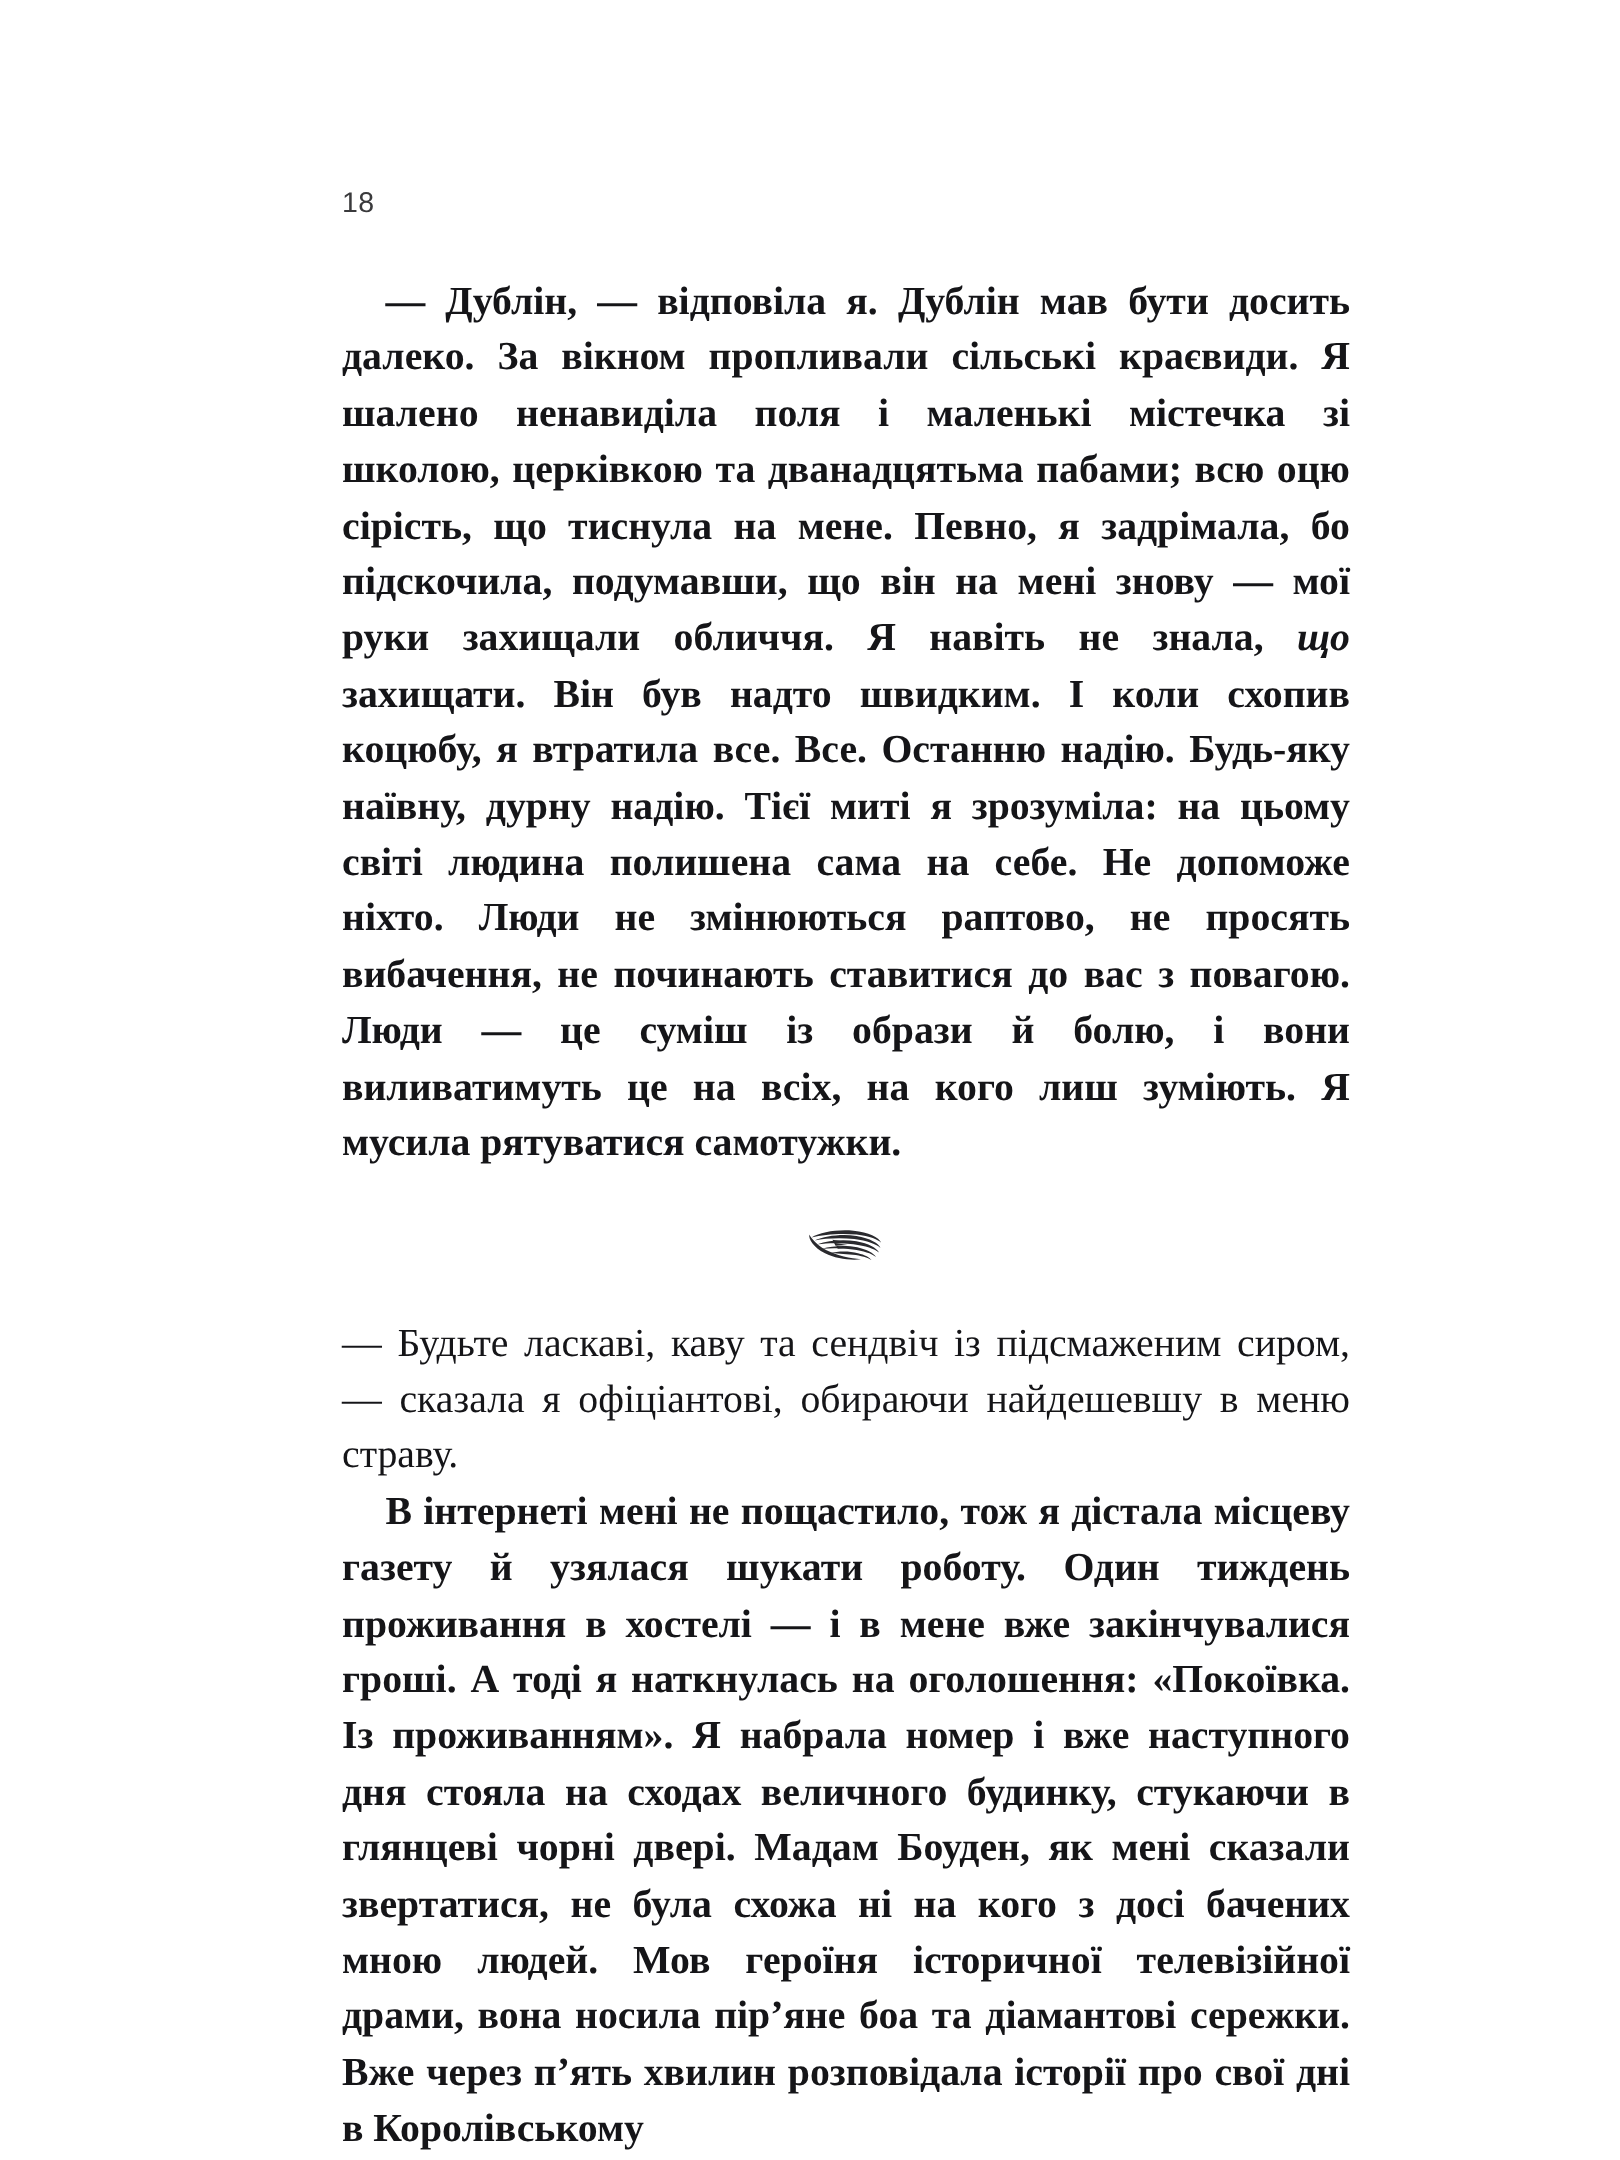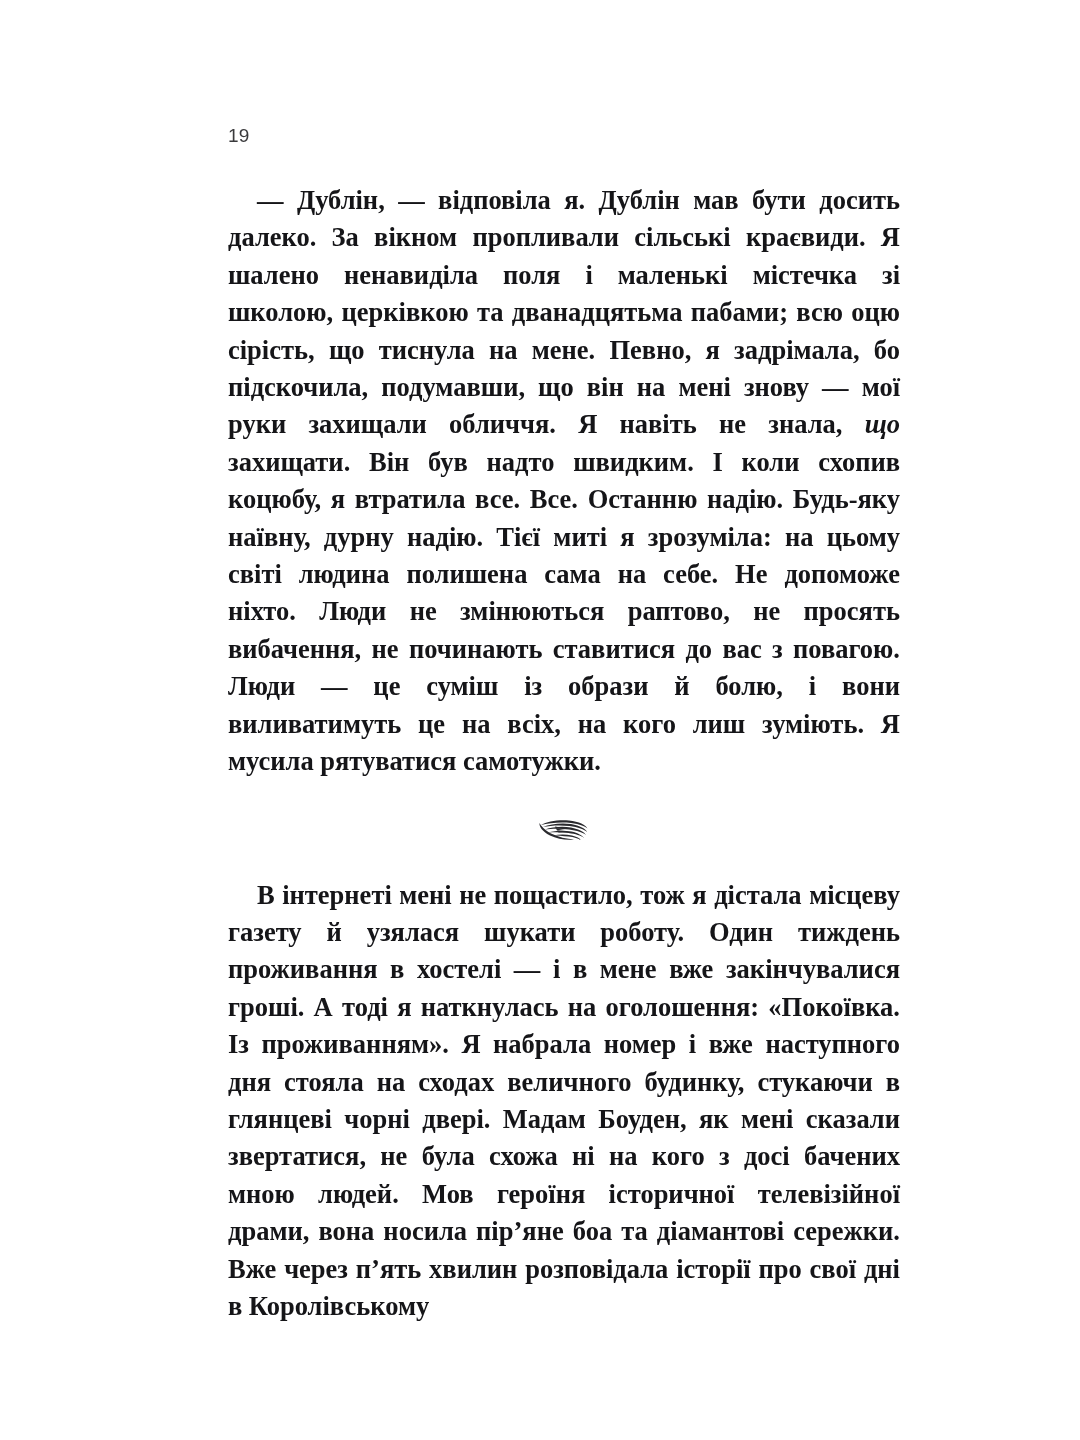--- a/index.html
+++ b/index.html
@@ -74,21 +74,21 @@
     display: block;
     width: 52px;
     height: 24px;
   }
 </style>
 </head>
 <body>
 
 <div class="page">
 
-  <div class="folio">19</div>
+  <div class="folio">18</div>
 
   <div class="text-block">
 
     <p class="para indent" id="p1">— Дублін, — відповіла я. Дублін мав бути досить далеко. За вікном пропливали сільські краєвиди. Я шалено ненавиділа поля і маленькі містечка зі школою, церківкою та дванадцятьма пабами; всю оцю сірість, що тиснула на мене. Певно, я задрімала, бо підскочила, подумавши, що він на мені знову — мої руки захищали обличчя. Я навіть не знала, <em>що</em> захищати. Він був надто швидким. І коли схопив коцюбу, я втратила все. Все. Останню надію. Будь-яку наївну, дурну надію. Тієї миті я зрозуміла: на цьому світі людина полишена сама на себе. Не допоможе ніхто. Люди не змінюються раптово, не просять вибачення, не починають ставитися до вас з повагою. Люди — це суміш із образи й болю, і вони виливатимуть це на всіх, на кого лиш зуміють. Я мусила рятуватися самотужки.</p>
 
     <div class="ornament-wrap">
       <svg class="ornament" viewBox="0 0 104 48" xmlns="http://www.w3.org/2000/svg">
         <g fill="#2a2a2e">
           <path d="M6 16 C18 9, 40 5, 62 7 C82 9, 96 16, 99 23 C95 19, 84 14, 66 12 C44 10, 22 12, 6 16 Z"></path>
           <path d="M10 20 C24 14, 46 11, 66 14 C84 17, 96 24, 98 30 C93 25, 80 20, 63 18 C44 16, 24 17, 10 20 Z"></path>
@@ -96,17 +96,18 @@
           <path d="M20 31 C34 27, 52 26, 67 29 C80 32, 89 37, 92 42 C86 37, 75 34, 61 32 C47 30, 32 30, 20 31 Z"></path>
           <path d="M30 37 C42 34, 56 34, 68 37 C77 39, 84 43, 86 46 C81 43, 72 40, 61 39 C50 38, 38 37, 30 37 Z"></path>
           <path d="M3 12 C3 12, 9 24, 26 33 C40 40, 58 44, 72 45 C58 47, 38 44, 24 37 C8 29, 2 18, 3 12 Z"></path>
           <path d="M34 19 L52 22 L36 23 Z"></path>
           <path d="M36 23 L54 26 L38 27 Z"></path>
           <path d="M39 27 L56 30 L41 31 Z"></path>
         </g>
       </svg>
     </div>
 
+    <p class="para flush" id="p2">— Будьте ласкаві, каву та сендвіч із підсмаженим сиром, — сказала я офіціантові, обираючи найдешевшу в меню страву.</p>
 
     <p class="para indent" id="p3">В інтернеті мені не пощастило, тож я дістала місцеву газету й узялася шукати роботу. Один тиждень проживання в хостелі — і в мене вже закінчувалися гроші. А тоді я наткнулась на оголошення: «Покоївка. Із проживанням». Я набрала номер і вже наступного дня стояла на сходах величного будинку, стукаючи в глянцеві чорні двері. Мадам Боуден, як мені сказали звертатися, не була схожа ні на кого з досі бачених мною людей. Мов героїня історичної телевізійної драми, вона носила пір’яне боа та діамантові сережки. Вже через п’ять хвилин розповідала історії про свої дні в Королівському</p>
 
   </div>
 </div>
 
 </body></html>

